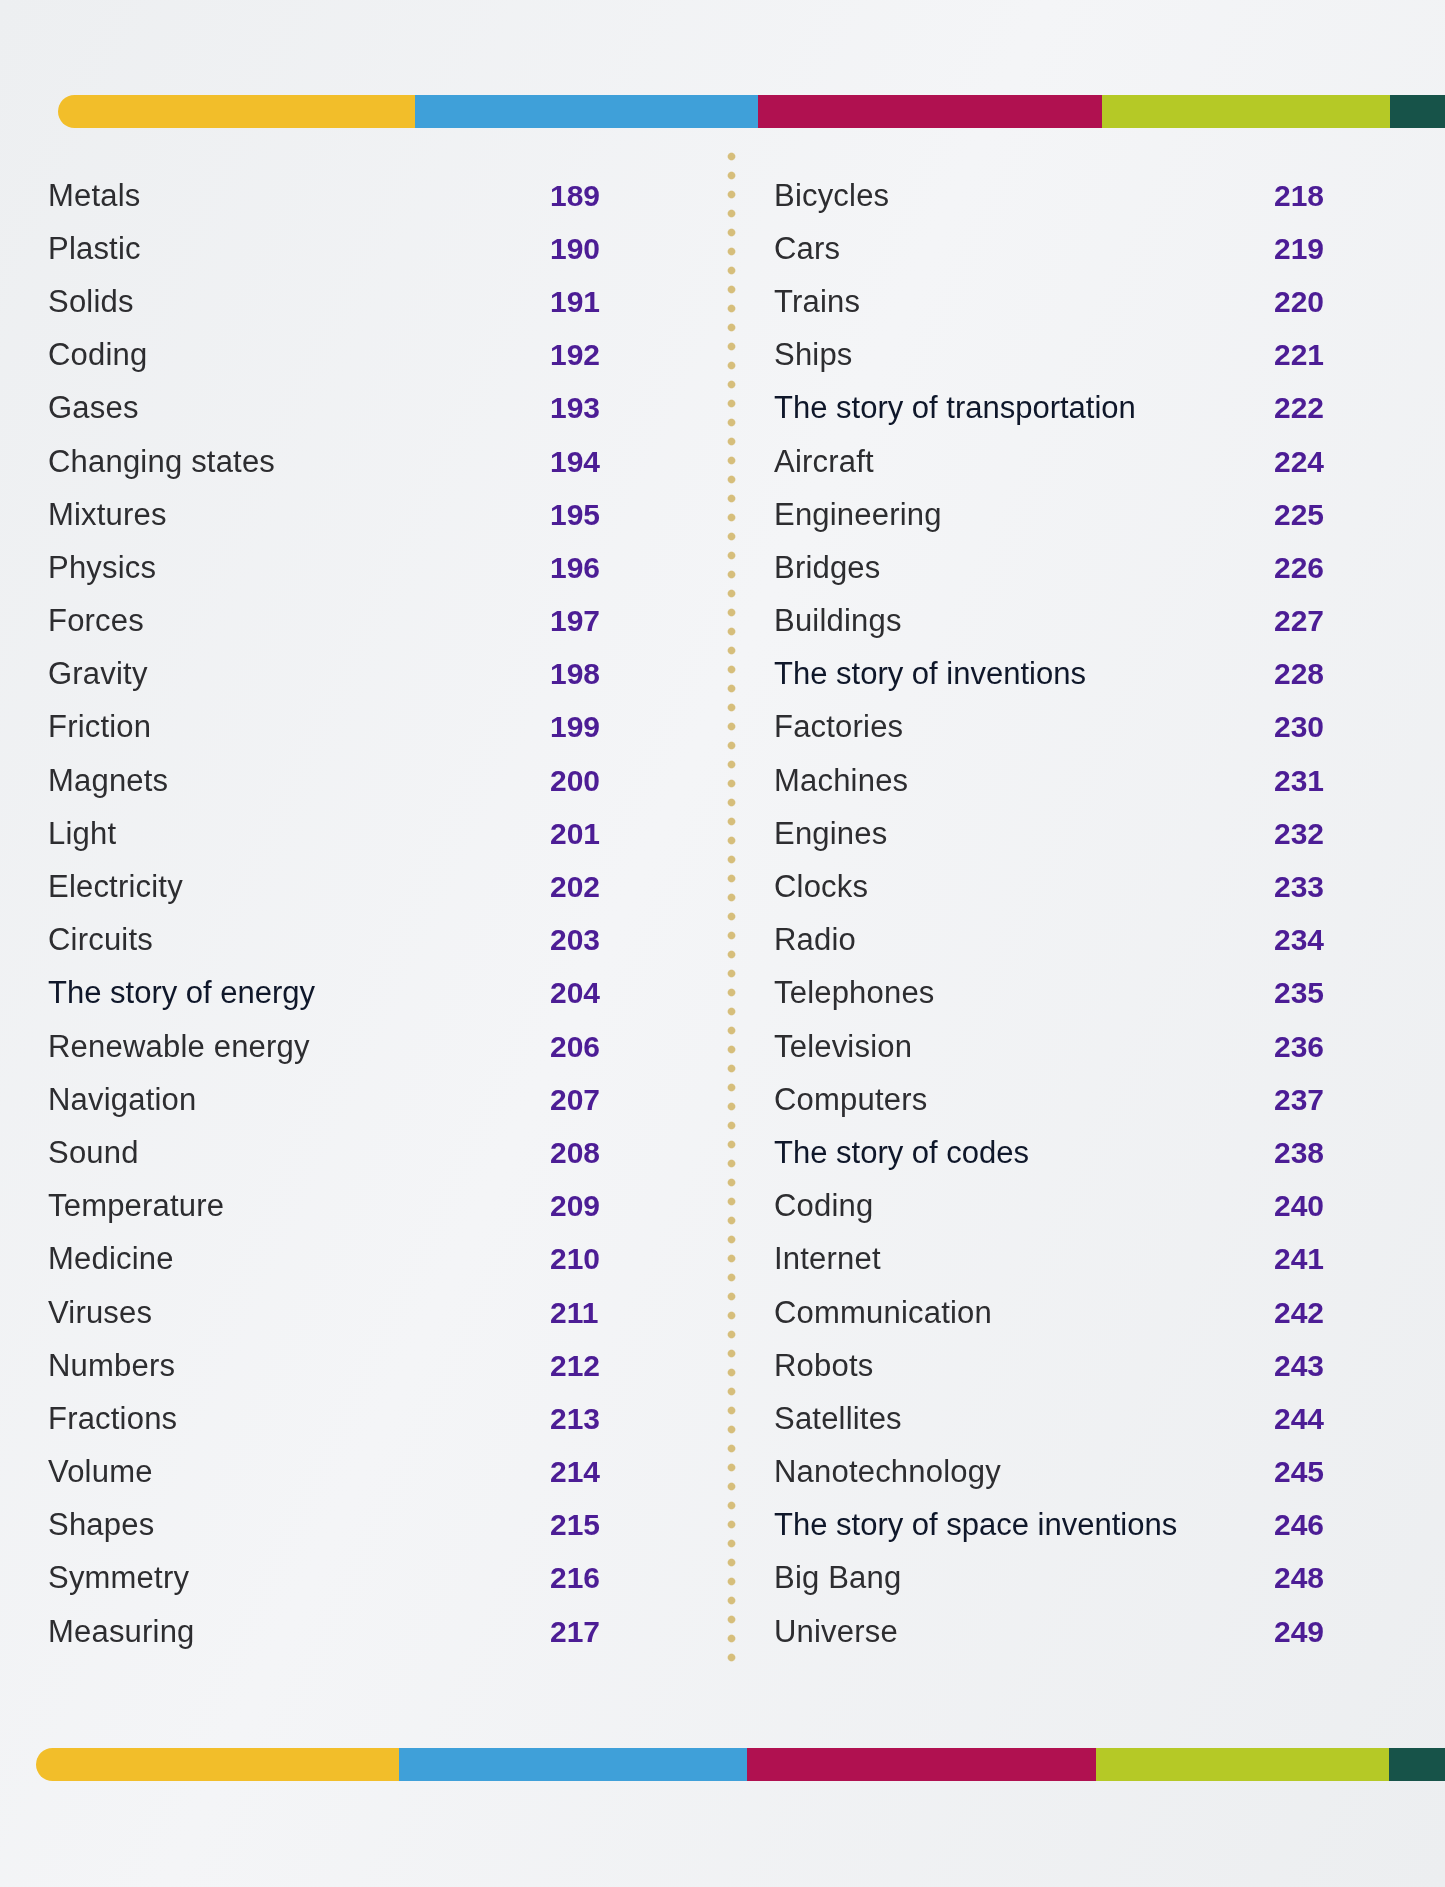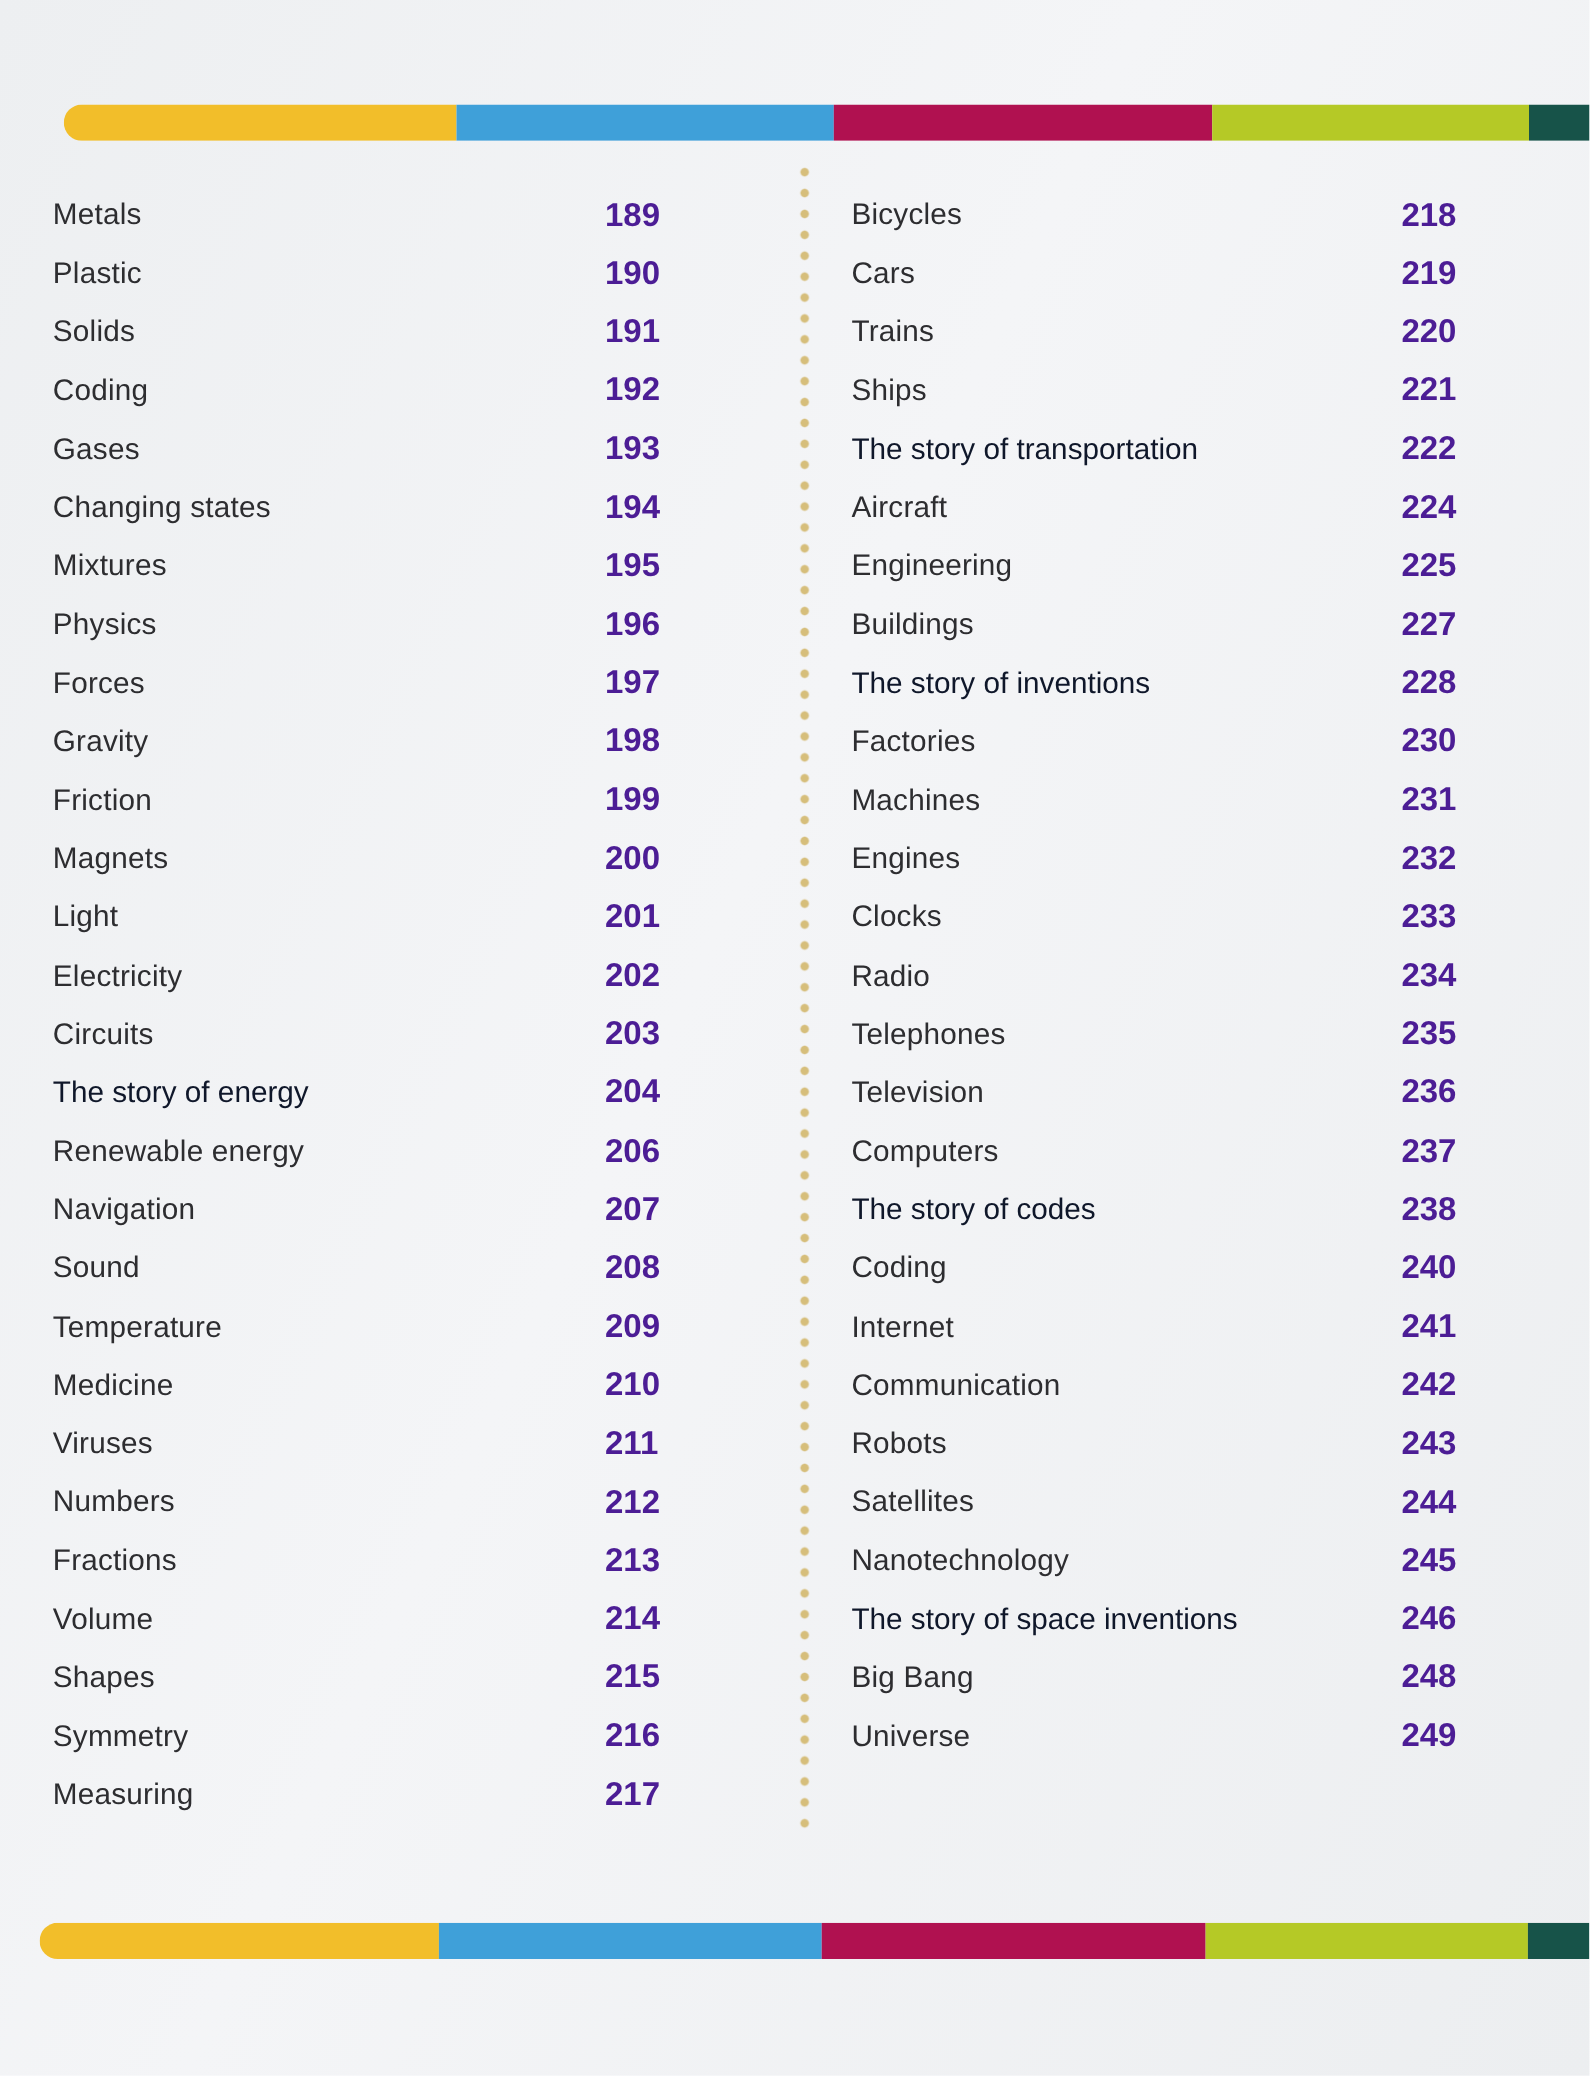--- a/index.html
+++ b/index.html
@@ -15,21 +15,21 @@
   .divider{
     position:absolute;left:727px;top:152px;width:9px;height:1512px;
     background-image:radial-gradient(circle at 4.5px 4.5px,var(--dot,#d6be7b) 3.2px,rgba(214,190,123,0) 4.4px);
     background-size:9px 19px;background-repeat:repeat-y;
   }
   .col{position:absolute;top:169px}
   .col-left{left:48px;width:598px}
   .col-right{left:774px;width:596px}
   .row{height:53.2px;display:flex;align-items:center}
   .label{
-    flex:1;font-size:27px;color:#2d2d30;letter-spacing:.2px;
+    flex:1;font-size:31px;color:#2d2d30;letter-spacing:.2px;
     white-space:nowrap;overflow:hidden;
   }
   .page-num{width:96px;text-align:left;font-size:30px;font-weight:700;color:#4c1d95}
   .row.bold .label{font-weight:400;color:#0f172a;letter-spacing:0}
 </style>
 </head>
 <body style="color: rgb(45, 45, 48);">
 
 <div class="bar bar-top">
     <div class="seg" style="background: rgb(242, 190, 42); flex: 26 1 0%;"></div>
@@ -178,20 +178,24 @@
   </div>
     <div class="row">
     <span class="label">Aircraft</span>
     <span class="page-num">224</span>
   </div>
     <div class="row">
     <span class="label">Engineering</span>
     <span class="page-num">225</span>
   </div>
     <div class="row">
+    <span class="label">Bridges</span>
+    <span class="page-num">226</span>
+  </div>
+    <div class="row">
     <span class="label">Buildings</span>
     <span class="page-num">227</span>
   </div>
     <div class="row bold">
     <span class="label">The story of inventions</span>
     <span class="page-num">228</span>
   </div>
     <div class="row">
     <span class="label">Factories</span>
     <span class="page-num">230</span>

